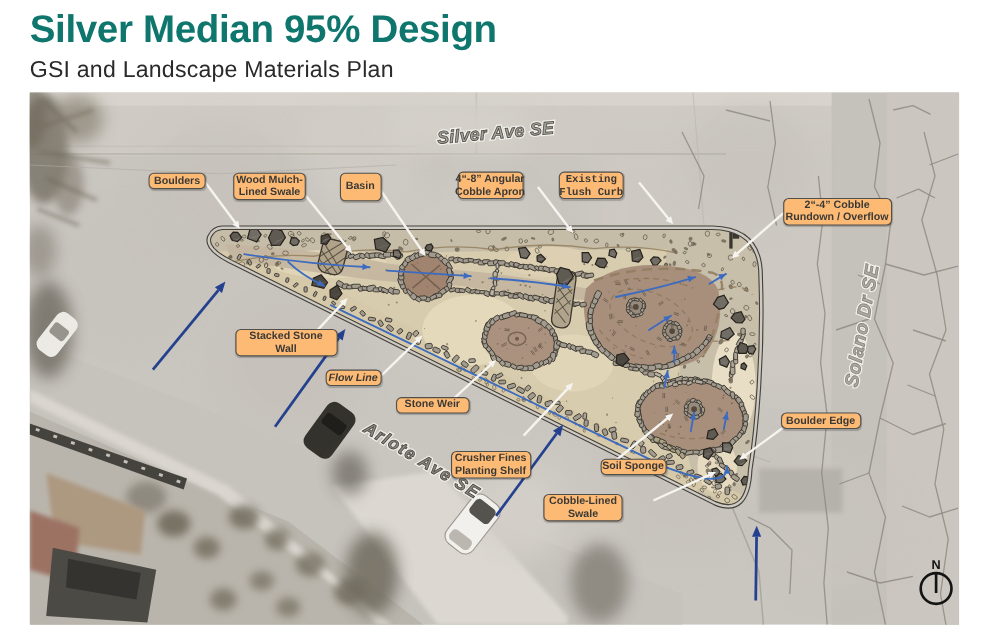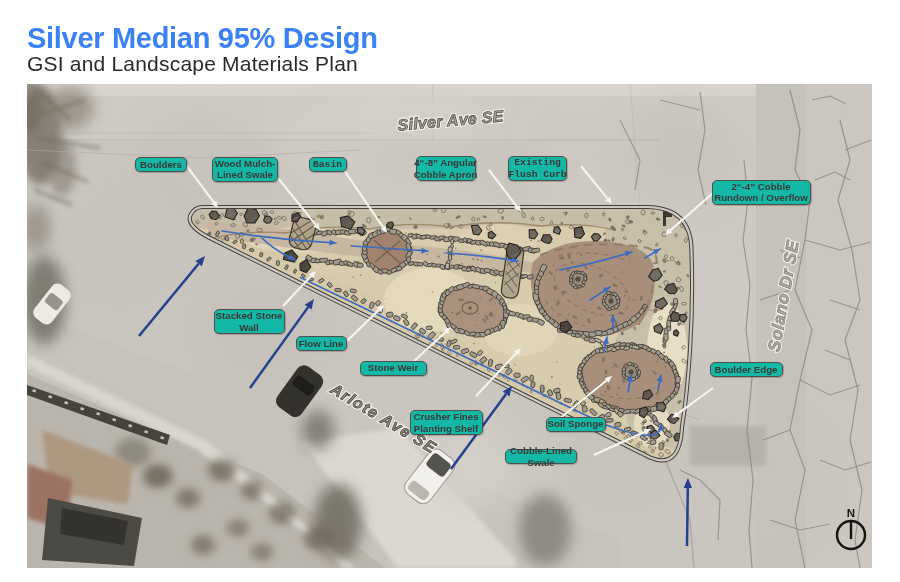--- a/index.html
+++ b/index.html
@@ -1,21 +1,21 @@
 <!DOCTYPE html>
 <html><head><meta charset="utf-8">
 <style>
 *{margin:0;padding:0;box-sizing:border-box;}
 html,body{width:900px;height:582px;background:#fff;overflow:hidden;
   font-family:"Liberation Sans",sans-serif;}
 #page{position:relative;width:900px;height:582px;background:#fff;}
-h1{position:absolute;left:27px;top:22px;font-size:29px;letter-spacing:-.3px;color:#3b82f6;font-weight:bold;}
+h1{position:absolute;left:27px;top:7px;font-size:35px;letter-spacing:-.3px;color:#0f766e;font-weight:bold;}
 h2{position:absolute;left:27px;top:52px;font-size:21px;letter-spacing:.2px;color:#2a2a2a;font-weight:normal;}
 #map{position:absolute;left:27px;top:84px;width:845px;height:484px;}
-.lbl{position:absolute;background:#14b8a6;border:1.3px solid #514f4b;border-radius:5px;
+.lbl{position:absolute;background:#fdba74;border:1.3px solid #514f4b;border-radius:5px;
   color:#3b3936;font-weight:bold;font-size:9.7px;line-height:11.5px;text-align:center;
   display:flex;align-items:center;justify-content:center;box-shadow:0.5px 1px 1px rgba(0,0,0,.2);
   white-space:nowrap;z-index:5;}
 </style></head>
 <body>
 <div id="page">
   <h1>Silver Median 95% Design</h1>
   <h2>GSI and Landscape Materials Plan</h2>
   <svg id="map" viewBox="27 84 845 484" width="845" height="484">
 <defs>
@@ -1213,23 +1213,23 @@
 <g transform="translate(713,388) rotate(143.8)">
 <line x1="0" y1="0" x2="44.8" y2="0" stroke="#f6f4f0" stroke-width="2.15"></line>
 <polygon points="50.8,0 43.8,3.2 43.8,-3.2" fill="#f6f4f0"></polygon>
 </g>
 <circle cx="851" cy="535" r="14" fill="none" stroke="#141414" stroke-width="2.4"></circle>
 <line x1="851" y1="521" x2="851" y2="539" stroke="#141414" stroke-width="2.4"></line>
 <text x="851" y="517" font-family="Liberation Sans, sans-serif" font-size="11.5" font-weight="bold" fill="#141414" text-anchor="middle">N</text>
   </svg>
 <div class="lbl" style="left:135.0px;top:157.0px;width:52px;height:15px;">Boulders</div>
 <div class="lbl" style="left:212px;top:156.5px;width:66px;height:25px;">Wood Mulch-<br>Lined Swale</div>
-<div class="lbl" style="left:308.5px;top:157.0px;width:38px;height:15px;font-family:Liberation Mono, monospace;">Basin</div>
+<div class="lbl" style="left:308.5px;top:157.0px;width:38px;height:26px;">Basin</div>
 <div class="lbl" style="left:415.5px;top:156.0px;width:60px;height:25px;">4“-8” Angular<br>Cobble Apron</div>
 <div class="lbl" style="left:508px;top:156.0px;width:59px;height:25px;font-family:Liberation Mono, monospace;">Existing<br>Flush Curb</div>
 <div class="lbl" style="left:711.5px;top:179.5px;width:99px;height:25px;">2“-4” Cobble<br>Rundown / Overflow</div>
-<div class="lbl" style="left:213.5px;top:309px;width:71px;height:25px;">Stacked Stone<br>Wall</div>
-<div class="lbl" style="left:295.5px;top:336.0px;width:51px;height:15px;">Flow Line</div>
+<div class="lbl" style="left:213.5px;top:299px;width:93px;height:25px;">Stacked Stone<br>Wall</div>
+<div class="lbl" style="left:295.5px;top:336.0px;width:51px;height:15px;font-style:italic;">Flow Line</div>
 <div class="lbl" style="left:359.5px;top:360.5px;width:67px;height:15px;">Stone Weir</div>
 <div class="lbl" style="left:409.5px;top:410px;width:73px;height:25px;">Crusher Fines<br>Planting Shelf</div>
 <div class="lbl" style="left:499.5px;top:416.5px;width:60px;height:15px;margin-left:46px;">Soil Sponge</div>
-<div class="lbl" style="left:505px;top:449.0px;width:72px;height:15px;">Cobble-Lined<br>Swale</div>
-<div class="lbl" style="left:709.5px;top:362px;width:73px;height:15px;">Boulder Edge</div>
+<div class="lbl" style="left:494px;top:449.0px;width:72px;height:25px;">Cobble-Lined<br>Swale</div>
+<div class="lbl" style="left:709.5px;top:375px;width:73px;height:15px;">Boulder Edge</div>
 </div>
 </body></html>

